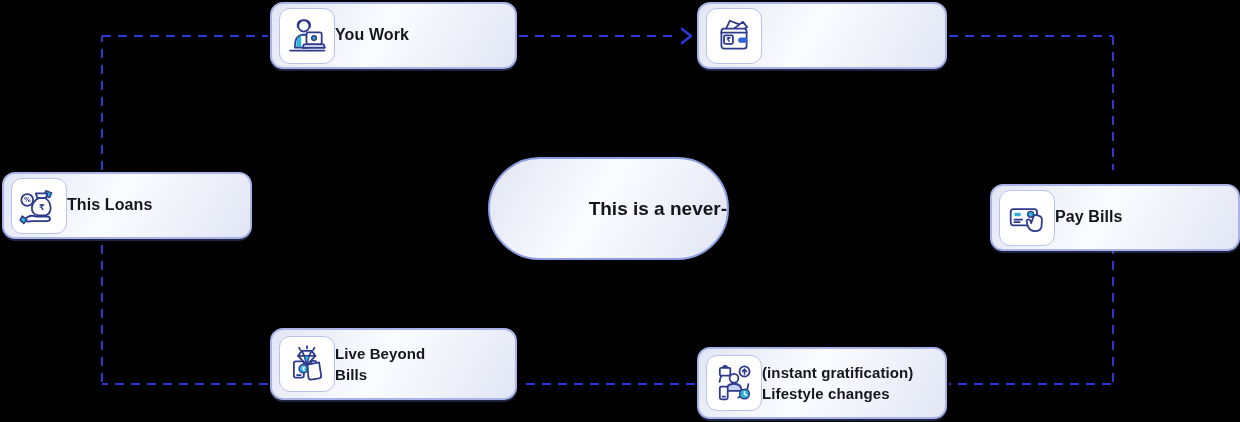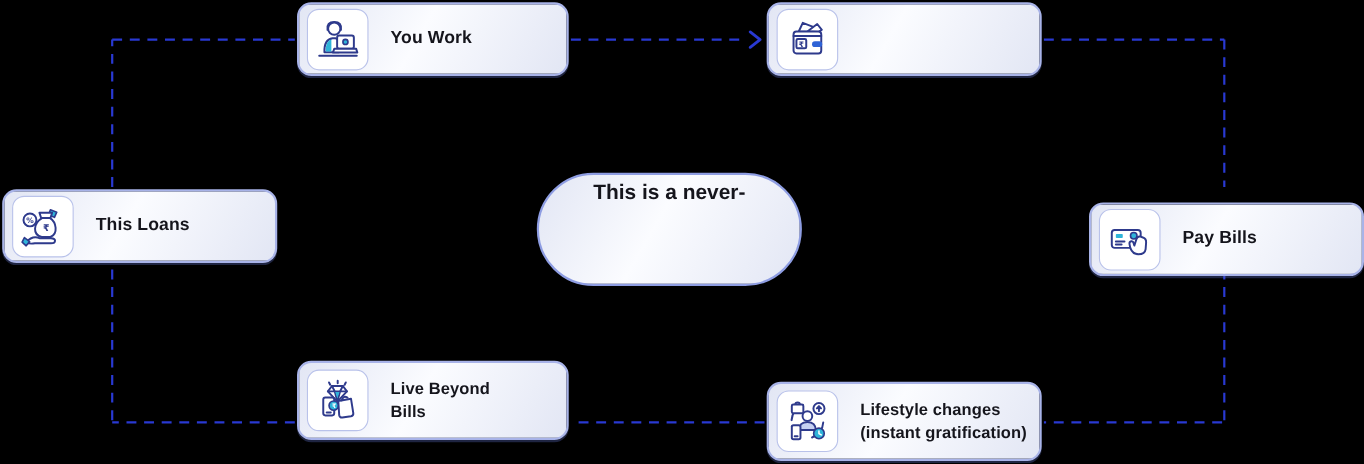--- a/index.html
+++ b/index.html
@@ -8,39 +8,39 @@
     --text:#15151c; --icon-navy:#2e3a8c; --icon-cyan:#2fb4d9; --icon-blue:#2f63d6;
     --tile-bg:#fff; --tile-border:#b9c2ea;
   }
   *{box-sizing:border-box;margin:0;padding:0}
   body{background:#000;font-family:"Liberation Sans",sans-serif}
   .canvas{position:relative;width:1240px;height:422px;background:var(--background);overflow:hidden}
   .connectors{position:absolute;left:0;top:0;width:1240px;height:422px}
   .dash{stroke:var(--connector);stroke-width:2;fill:none;stroke-dasharray:9 7}
   .arrowhead{stroke:var(--connector);stroke-width:2.6;fill:none;stroke-linecap:round;stroke-linejoin:round}
   .node{
-    position:absolute;display:flex;align-items:center;gap:20px;padding-left:7px;
+    position:absolute;display:flex;align-items:center;padding-left:7px;
     background:linear-gradient(120deg,var(--box-bg-shade) 0%,var(--box-bg-light) 45%,var(--box-bg-shade) 100%);
     border:2px solid var(--box-border);border-radius:13px;
     box-shadow:0 2px 0 rgba(90,105,190,.35);
   }
   .tile{
     width:56px;height:56px;flex:0 0 56px;background:var(--tile-bg);
     border:1.5px solid var(--tile-border);border-radius:11px;
     display:flex;align-items:center;justify-content:center;
   }
   .tile svg{width:42px;height:42px}
   .label{font-size:16px;font-weight:700;color:var(--text);line-height:1.4;letter-spacing:.1px}
   .label.two{font-size:15px}
   .label span{display:block}
   .pill{
     position:absolute;left:488px;top:157px;width:241px;height:103px;border-radius:52px;
     background:linear-gradient(120deg,var(--box-bg-shade) 0%,var(--box-bg-light) 45%,var(--box-bg-shade) 100%);
     border:2px solid var(--pill-border);
-    display:flex;flex-direction:column;align-items:center;justify-content:space-between;
+    display:flex;flex-direction:row;align-items:center;justify-content:flex-end;
     font-size:19px;font-weight:700;color:var(--text);line-height:33px;text-align:center;
   }
   
   .ln{stroke:var(--icon-navy);fill:none;stroke-width:1.7;stroke-linecap:round;stroke-linejoin:round}
   .wh{stroke:var(--icon-navy);fill:#fff;stroke-width:1.7;stroke-linecap:round;stroke-linejoin:round}
   .cyf{fill:var(--icon-cyan);stroke:none}
   .cyfs{fill:var(--icon-cyan);stroke:var(--icon-navy);stroke-width:1.4;stroke-linejoin:round}
   .blf{fill:var(--icon-blue);stroke:none}
   .ltf{fill:#c5d0f2;stroke:var(--icon-navy);stroke-width:1.7;stroke-linejoin:round}
   .tx{fill:var(--icon-navy);font-family:"DejaVu Sans",sans-serif;font-weight:bold}
@@ -159,18 +159,18 @@
         <path class="ln" d="M30 11.3 V7 M28.2 8.8 L30 6.9 L31.8 8.8"></path>
         <circle class="wh" cx="20" cy="15.5" r="4.2"></circle>
         <path class="ltf" d="M12.8 27.5 Q12.8 20.7 20 20.7 Q27.2 20.7 27.2 27.5 Z"></path>
         <rect class="wh" x="6.5" y="23.5" width="7.5" height="12" rx="1.5"></rect>
         <path class="ln" d="M9 33 H11.5"></path>
         <circle class="cyfs" cx="30" cy="30.5" r="4.6"></circle>
         <path class="lnw" d="M30 28.3 V30.7 L32 31.8"></path>
       </svg>
     </div>
     <div class="label two">
+      <span>(instant gratification)</span>
       <span>Lifestyle changes</span>
-      <span>(instant gratification)</span>
     </div>
   </div>
 
 </div>
 
 </body></html>

